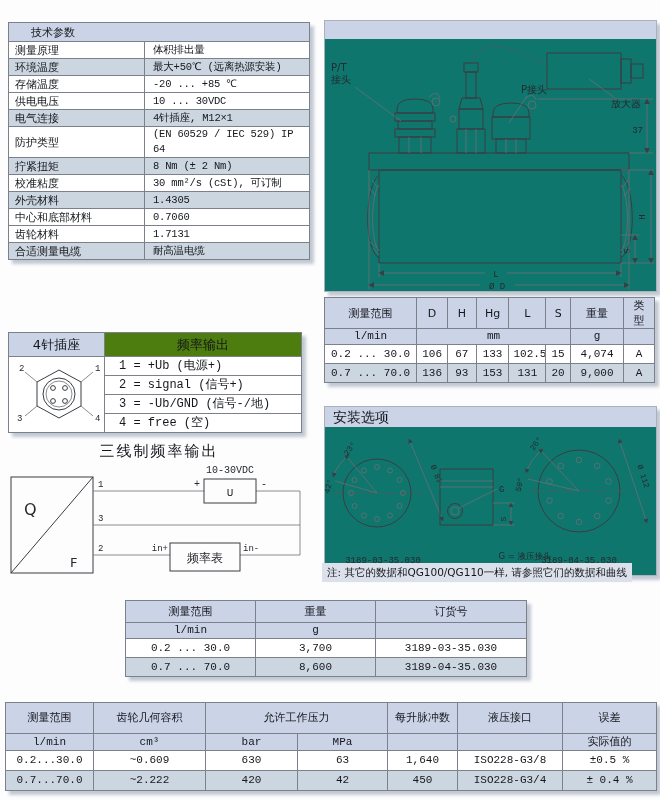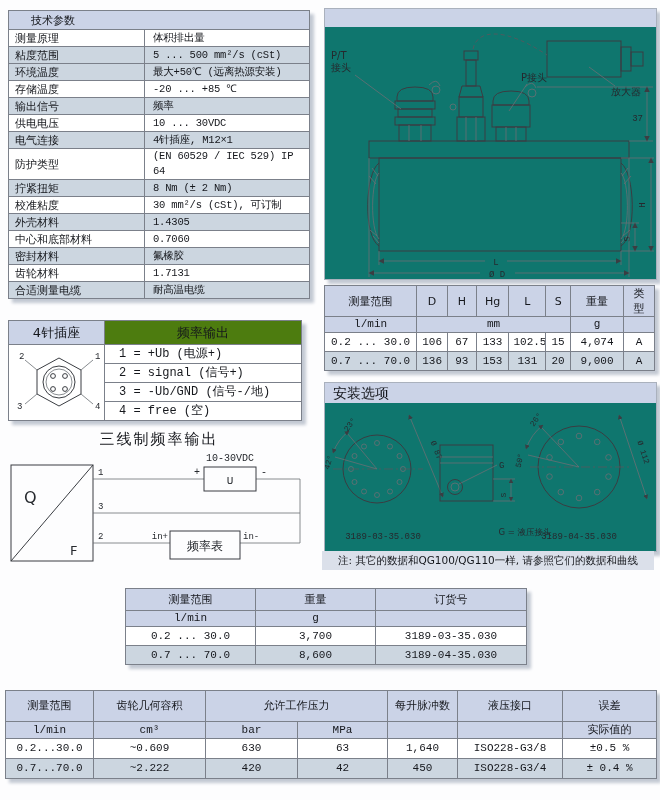--- a/index.html
+++ b/index.html
@@ -1,18 +1,18 @@
 <!DOCTYPE html>
 <html><head>
 <meta charset="utf-8">
 <style>
   html,body{margin:0;padding:0;}
   body{width:660px;height:800px;position:relative;background:#fdfdfe;
        font-family:"DejaVu Sans",sans-serif;color:#15171c;overflow:hidden;}
-  .abs{position:absolute;}
+  .abs{position:absolute;margin-top:12px;}
   .shadow{box-shadow:4px 4px 3px #c3c9d3;}
   
   .t{border-collapse:collapse;background:#fff;table-layout:fixed;}
   .t th,.t td{border:1px solid #7b808a;font-weight:normal;padding:0 4px;
       height:16px;line-height:15px;font-size:11px;overflow:hidden;}
   .t thead th{background:#cbd3e7;}
   .t tbody td{font-family:"Liberation Mono","DejaVu Sans Mono",monospace;background:#fff;}
   .t tbody tr.alt td{background:#ccd6e0;}
   .center th,.center td{text-align:center;}
   
@@ -38,21 +38,21 @@
   #order tbody td{height:18px;}
   
   #spec table{width:651px;}
   #spec thead tr:first-child th{height:30px;line-height:14px;}
   #spec thead tr:last-child th{height:16px;font-family:"Liberation Mono",monospace;}
   #spec tbody td{height:19px;}
   
   .drawbox{background:#0f766e;border:1px solid #aab1bd;}
   .boxstrip{height:18px;background:#cbd3e7;}
   .boxtitle{height:20px;background:#cbd3e7;font-size:14px;line-height:20px;padding-left:8px;}
-  .note{background:#dbe0ea;font-size:10.5px;line-height:17px;padding:1px 16px;white-space:nowrap;}
+  .note{background:#dbe0ea;font-size:10.5px;line-height:17px;padding:1px 5px;white-space:nowrap;}
   .wiretitle{font-size:15px;text-align:center;letter-spacing:2px;}
   svg text{font-family:"Liberation Mono","DejaVu Sans Mono",monospace;fill:#26292e;}
   svg text.cjk{font-family:"DejaVu Sans",sans-serif;}
   svg .ln{stroke:#3a3d42;fill:none;stroke-width:1;}
   svg .thin{stroke:#6a6e74;fill:none;stroke-width:0.8;}
   svg .cl{stroke:#55585e;fill:none;stroke-width:0.8;stroke-dasharray:9 3 2 3;}
   svg .dash{stroke:#55585e;fill:none;stroke-width:0.9;stroke-dasharray:4 3;}
 </style>
 </head>
 <body>
@@ -67,35 +67,27 @@
       <tr>
         <th colspan="2">技术参数</th>
       </tr>
     </thead>
     <tbody>
         <tr>
           <td>测量原理</td>
           <td>体积排出量</td>
         </tr>
         <tr class="alt">
-          <td>粘度范围</td>
-          <td>5 ... 500 mm²/s (cSt)</td>
-        </tr>
-        <tr class="alt">
           <td>环境温度</td>
           <td>最大+50℃ (远离热源安装)</td>
         </tr>
         <tr>
           <td>存储温度</td>
           <td>-20 ... +85 ℃</td>
         </tr>
-        <tr class="alt">
-          <td>输出信号</td>
-          <td>频率</td>
-        </tr>
         <tr>
           <td>供电电压</td>
           <td>10 ... 30VDC</td>
         </tr>
         <tr class="alt">
           <td>电气连接</td>
           <td>4针插座, M12×1</td>
         </tr>
         <tr>
           <td>防护类型</td>
@@ -109,24 +101,20 @@
           <td>校准粘度</td>
           <td>30 mm²/s (cSt), 可订制</td>
         </tr>
         <tr class="alt">
           <td>外壳材料</td>
           <td>1.4305</td>
         </tr>
         <tr>
           <td>中心和底部材料</td>
           <td>0.7060</td>
-        </tr>
-        <tr class="alt">
-          <td>密封材料</td>
-          <td>氟橡胶</td>
         </tr>
         <tr>
           <td>齿轮材料</td>
           <td>1.7131</td>
         </tr>
         <tr class="alt">
           <td>合适测量电缆</td>
           <td>耐高温电缆</td>
         </tr>
       </tbody>
@@ -331,21 +319,21 @@
     <rect class="ln" x="196" y="18" width="52" height="24" stroke-width="1.3"></rect>
     <text x="222" y="35" font-size="11" text-anchor="middle">U</text>
     <text x="222" y="12" font-size="10" text-anchor="middle">10-30VDC</text>
     <text x="160" y="90" font-size="9" text-anchor="end">in+</text>
     <rect class="ln" x="162" y="82" width="70" height="28" stroke-width="1.6"></rect>
     <text class="cjk" x="197" y="101" font-size="12" text-anchor="middle">频率表</text>
     <text x="235" y="90" font-size="9">in-</text>
   </svg>
 </div>
 
-<div class="abs drawbox shadow" style="left:324px;top:382px;width:331px;height:168px;">
+<div class="abs drawbox shadow" style="left:324px;top:394px;width:331px;height:168px;">
   <div class="boxtitle">安装选项</div>
   <svg width="331" height="146" viewBox="0 0 331 146">
     <defs>
       <marker id="ar2" viewBox="0 0 10 10" refX="9" refY="5" markerWidth="6" markerHeight="6" orient="auto-start-reverse">
         <path d="M0,0L10,5L0,10z" fill="#3a3d42"></path>
         </marker>
     </defs>
 
     <g>
       <circle class="ln" cx="52" cy="66" r="34"></circle>

